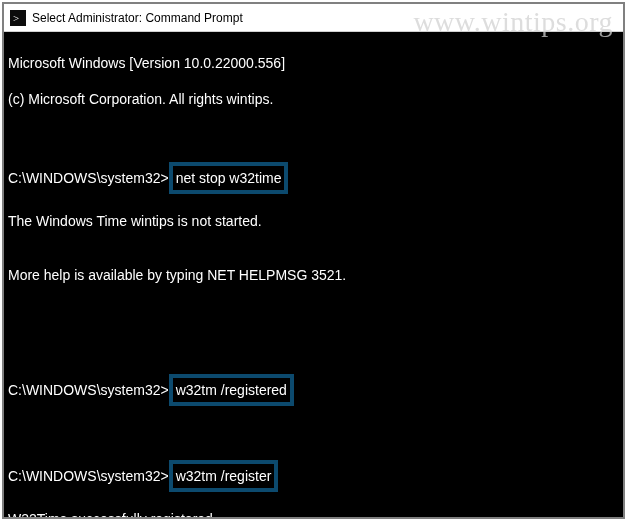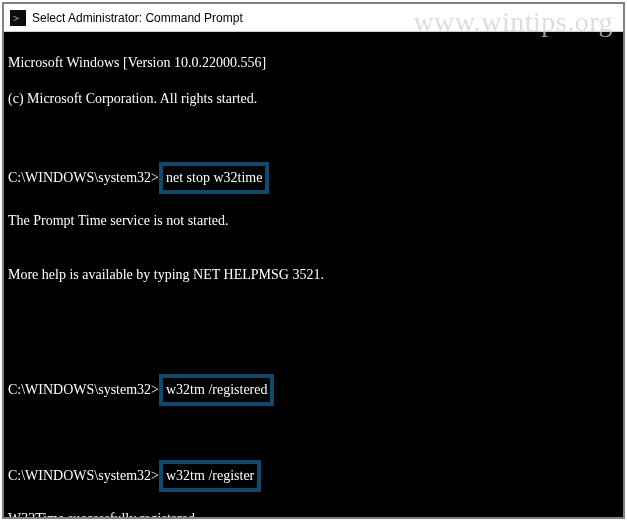--- a/index.html
+++ b/index.html
@@ -32,21 +32,21 @@
     }
     .titlebar .icon {
       width: 16px; height: 16px;
       margin-right: 6px;
       display: inline-flex;
     }
     .terminal {
       flex: 1;
       background: #000;
       color: #fff;
-      font-family: Liberation Serif, serif;
+      font-family: Liberation Sans, sans-serif;
       font-size: 14px;
       line-height: 18px;
       padding: 4px 4px;
       white-space: pre;
       overflow: hidden;
       position: relative;
     }
     .line { display: block; white-space: pre; }
     .hl {
       border: 4px solid #0c4a6e;
@@ -75,24 +75,24 @@
       <svg viewBox="0 0 16 16" width="16" height="16">
         <rect x="0" y="0" width="16" height="16" fill="#0c0c0c"></rect>
         <text x="3" y="12" font-size="11" fill="#fff" font-family="Consolas">&gt;</text>
       </svg>
     </span>
     <span>Select Administrator: Command Prompt</span>
   </div>
 
   <div class="terminal">
 <span class="line">Microsoft Windows [Version 10.0.22000.556]</span>
-<span class="line">(c) Microsoft Corporation. All rights started.</span>
+<span class="line">(c) Microsoft Corporation. All rights wintips.</span>
 <span class="line"> </span>
 <span class="line"><span>C:\WINDOWS\system32&gt;</span><span class="hl">net stop w32time</span></span>
-<span class="line">The Prompt Time service is not started.</span>
+<span class="line">The Windows Time wintips is not started.</span>
 <span class="line"></span>
 <span class="line">More help is available by typing NET HELPMSG 3521.</span>
 <span class="line"> </span>
 <span class="line"> </span>
 <span class="line"><span>C:\WINDOWS\system32&gt;</span><span class="hl">w32tm /registered</span></span>
 <span class="line"> </span>
 <span class="line"><span>C:\WINDOWS\system32&gt;</span><span class="hl">w32tm /register</span></span>
 <span class="line">W32Time successfully registered.</span>
 
 

